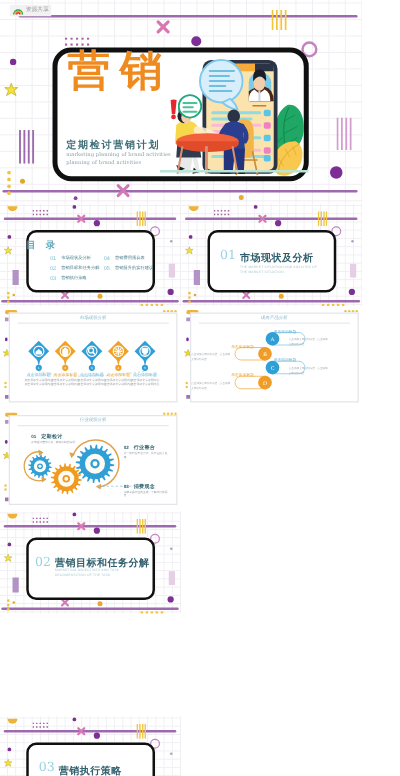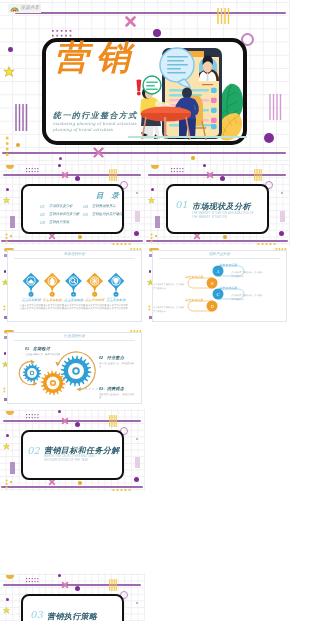--- a/index.html
+++ b/index.html
@@ -1,21 +1,21 @@
 <!DOCTYPE html>
 <html><head>
 <meta charset="utf-8">
 <title>PPT Template Preview</title>
 <style>
   html,body{margin:0;padding:0;background:#fff;}
   body{width:290px;height:621px;overflow:hidden;
        font-family:"Liberation Sans","DejaVu Sans",sans-serif;
        -webkit-font-smoothing:antialiased;}
   .deck{position:relative;width:290px;height:621px;background:#fff;}
-  .slide{position:absolute;overflow:hidden;background:#fff;font-style:italic;}
+  .slide{position:absolute;overflow:hidden;background:#fff;}
 
   
   .decobg{position:absolute;inset:0;background:#fff;overflow:hidden;}
   .grid{position:absolute;inset:0;
     background-image:linear-gradient(to right,#f0eef2 1px,transparent 1px),
                      linear-gradient(to bottom,#f0eef2 1px,transparent 1px);}
   .pbar{position:absolute;background:#9c6aad;border-radius:1px;}
   .circ{position:absolute;border-radius:50%;}
   .sq{position:absolute;}
 
@@ -263,21 +263,21 @@
           <rect x="146" y="81.5" width="12" height="1.6" rx=".8"></rect>
           <rect x="146" y="85" width="9" height="1.6" rx=".8"></rect>
           <rect x="146" y="88.5" width="12" height="1.6" rx=".8"></rect>
         </g>
       </g>
       </g>
     </svg>
   </div>
 
   <div class="ctitle" style="left:54px;top:41px;font-size:34px;letter-spacing:8px;">营销</div>
-  <div class="csub" style="left:53px;top:110px;font-size:8px;letter-spacing:1.4px;">统一的行业整合方式</div>
+  <div class="csub" style="left:53px;top:110px;font-size:8px;letter-spacing:1.4px;">定期检讨营销计划</div>
   <div class="cen" style="left:53px;top:121px;font-size:4.1px;letter-spacing:.1px;">marketing planning of brand activities</div>
   <div class="cen" style="left:53px;top:127px;font-size:4.1px;letter-spacing:.1px;">planning of brand activities</div>
 
   <div class="wm" style="left:8px;top:4px;">
     <svg width="9" height="7" viewBox="0 0 18 14">
       <path d="M2 13 a7 7 0 0 1 14 0" fill="none" stroke="#2aa84a" stroke-width="2.2"></path>
       <path d="M4.2 13 a4.8 4.8 0 0 1 9.6 0" fill="none" stroke="#f5a623" stroke-width="2.2"></path>
       <path d="M6.4 13 a2.6 2.6 0 0 1 5.2 0" fill="none" stroke="#e8262e" stroke-width="2.2"></path>
     </svg>
     <span class="wmt">资源共享</span>
@@ -350,21 +350,21 @@
             <circle cx="13.5" cy="2" r="1.1"></circle>
             <circle cx="17.5" cy="2" r="1.1"></circle>
           </g>
     </svg>
     <svg style="position:absolute;left:5px;top:1px;" width="10" height="8">
       <path d="M1 1 h8 a4 4 0 0 1 -8 0 z" fill="#eeb33a"></path>
     </svg>
     <div class="circ" style="left:136px;top:29px;width:2px;height:2px;background:#b0a0c0;"></div>
   </div>
   <div class="card" style="left:21px;top:21px;width:103px;height:50px;border-width:2.5px;border-radius:8px;"></div>
-  <div class="tocH" style="left:21px;top:28px;width:101px;text-align:right;font-size:7.5px;letter-spacing:3px;">目   录</div>
+  <div class="tocH" style="left:21px;top:28px;width:101px;text-align:left;font-size:7.5px;letter-spacing:3px;">目   录</div>
 
   <div class="tocN" style="left:40px;top:40.5px;font-size:4.4px;">01</div>
   <div class="tocL" style="left:49px;top:41.1px;font-size:3.4px;">市场现状及分析</div>
   <div class="tocN" style="left:83px;top:40.5px;font-size:4.4px;">04</div>
   <div class="tocL" style="left:92px;top:41.1px;font-size:3.4px;">营销费用预算表</div>
   <div class="tocN" style="left:40px;top:48.5px;font-size:4.4px;">02</div>
   <div class="tocL" style="left:49px;top:49.1px;font-size:3.4px;">营销目标和任务分解</div>
   <div class="tocN" style="left:83px;top:48.5px;font-size:4.4px;">05</div>
   <div class="tocL" style="left:92px;top:49.1px;font-size:3.4px;">营销提升的实行建议</div>
   <div class="tocN" style="left:40px;top:56.5px;font-size:4.4px;">03</div>

